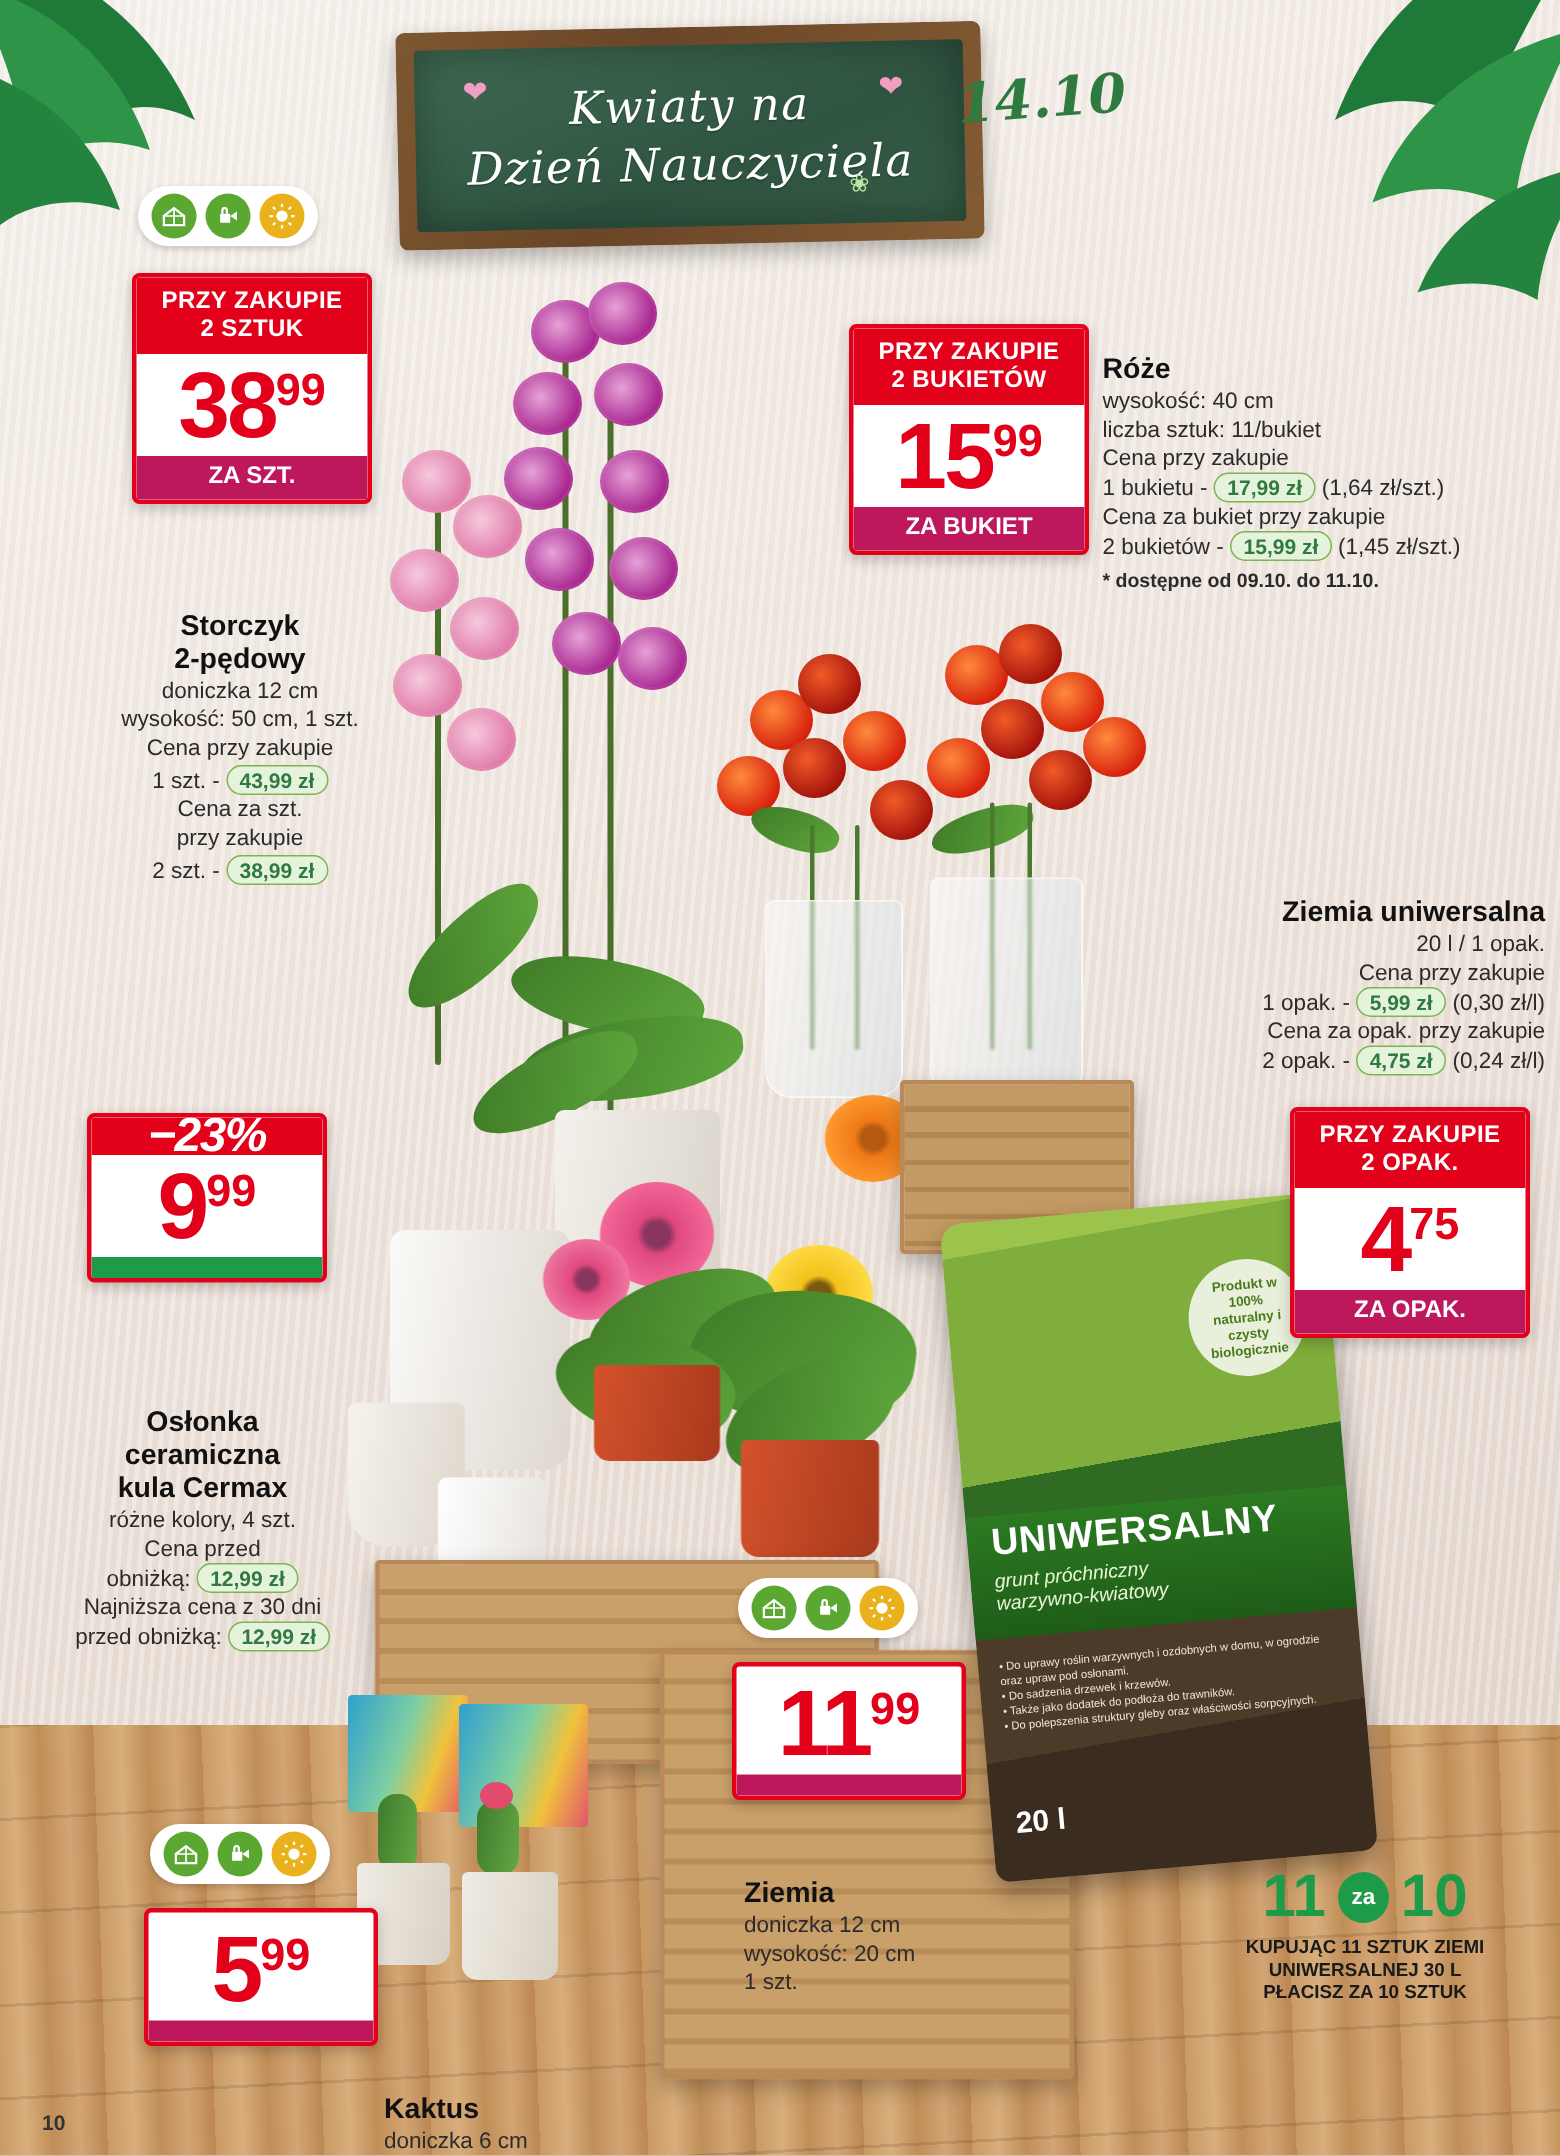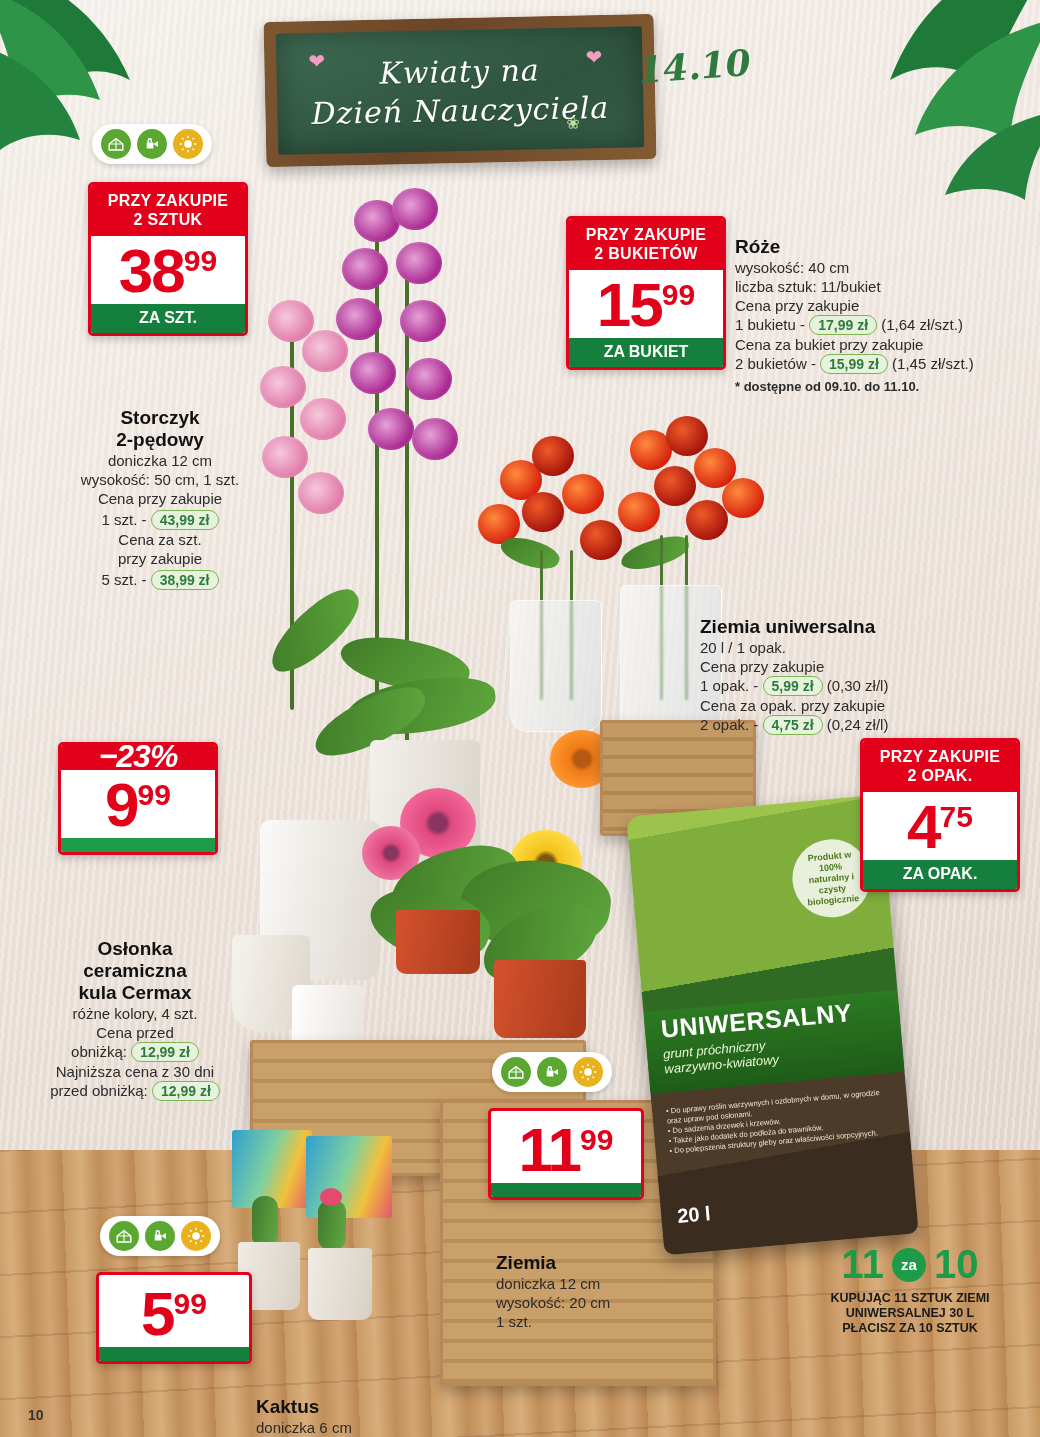--- a/index.html
+++ b/index.html
@@ -123,21 +123,21 @@
   .tag .price {
     color:#e2001a; font-weight:bold;
     font-family:"Liberation Sans", sans-serif;
     padding:4px 0 2px;
     line-height:1;
     display:flex; justify-content:center; align-items:flex-start;
   }
   .tag .price .int { font-size:62px; letter-spacing:-2px; }
   .tag .price .dec { font-size:30px; margin-top:6px; }
   .tag .foot {
-    background:#15803d; color:#fff; font-weight:bold;
+    background:#be185d; color:#fff; font-weight:bold;
     font-size:16px; padding:5px 2px 6px;
   }
 
   
   .desc { position:absolute; font-size:15px; color:#2b2b2b; line-height:19px; }
   .desc .title { font-weight:bold; font-size:19px; color:#111; line-height:22px; }
   .desc .title2 { font-weight:bold; font-size:19px; color:#111; line-height:22px; }
   .pill-price {
     display:inline-block;
     background:#e6f3dc;
@@ -447,21 +447,21 @@
     <div>doniczka 12 cm</div>
     <div>wysokość: 50 cm, 1 szt.</div>
     <div>Cena przy zakupie</div>
     <div style="margin-top:2px;">
       <span>1 szt. -</span>
       <span class="pill-price">43,99 zł</span>
     </div>
     <div>Cena za szt.</div>
     <div>przy zakupie</div>
     <div style="margin-top:2px;">
-      <span>5 szt. -</span>
+      <span>2 szt. -</span>
       <span class="pill-price">38,99 zł</span>
     </div>
   </div>
 
   <div class="tag" style="left:566px; top:216px;">
     <div class="cap">
       <div>PRZY ZAKUPIE</div>
       <div>2 BUKIETÓW</div>
     </div>
     <div class="price">
@@ -483,21 +483,21 @@
     </div>
     <div>Cena za bukiet przy zakupie</div>
     <div>
       <span>2 bukietów -</span>
       <span class="pill-price">15,99 zł</span>
       <span>(1,45 zł/szt.)</span>
     </div>
     <div class="note" style="margin-top:3px;">* dostępne od 09.10. do 11.10.</div>
   </div>
 
-  <div class="desc" style="left:700px; top:616px; width:330px; text-align:left;">
+  <div class="desc" style="left:700px; top:598px; width:330px; text-align:right;">
     <div class="title">Ziemia uniwersalna</div>
     <div>20 l / 1 opak.</div>
     <div>Cena przy zakupie</div>
     <div>
       <span>1 opak. -</span>
       <span class="pill-price">5,99 zł</span>
       <span>(0,30 zł/l)</span>
     </div>
     <div>Cena za opak. przy zakupie</div>
     <div>

